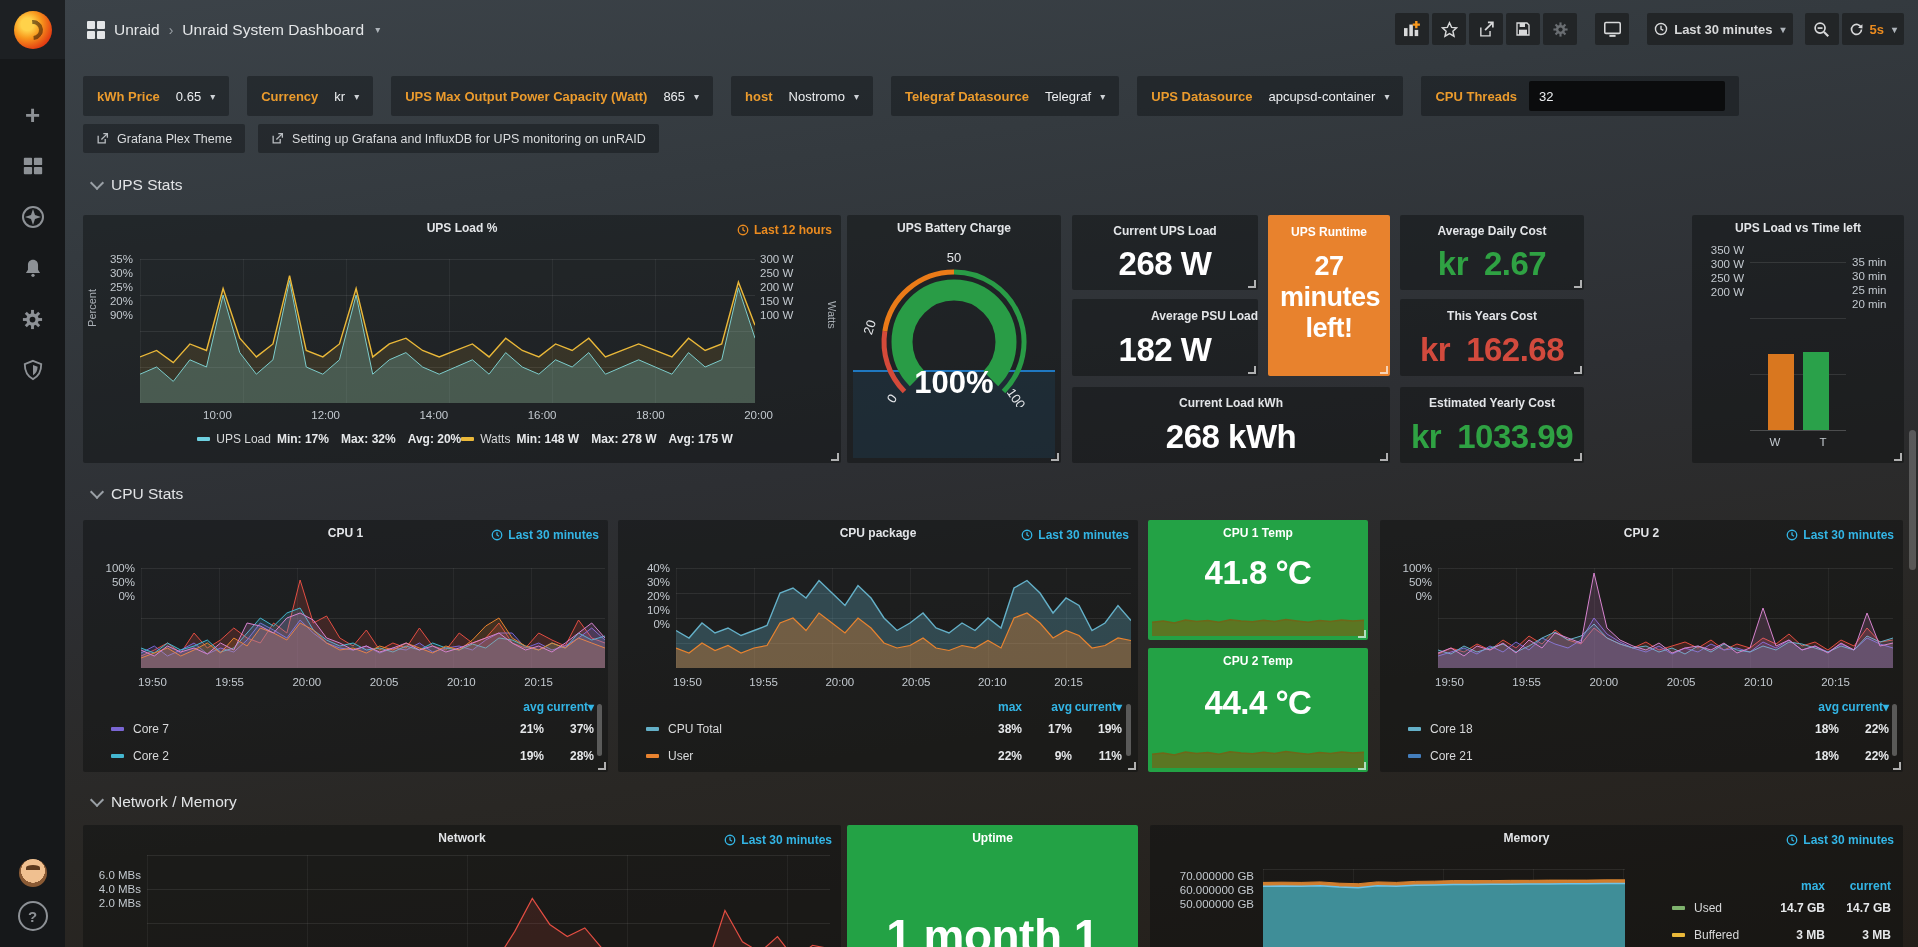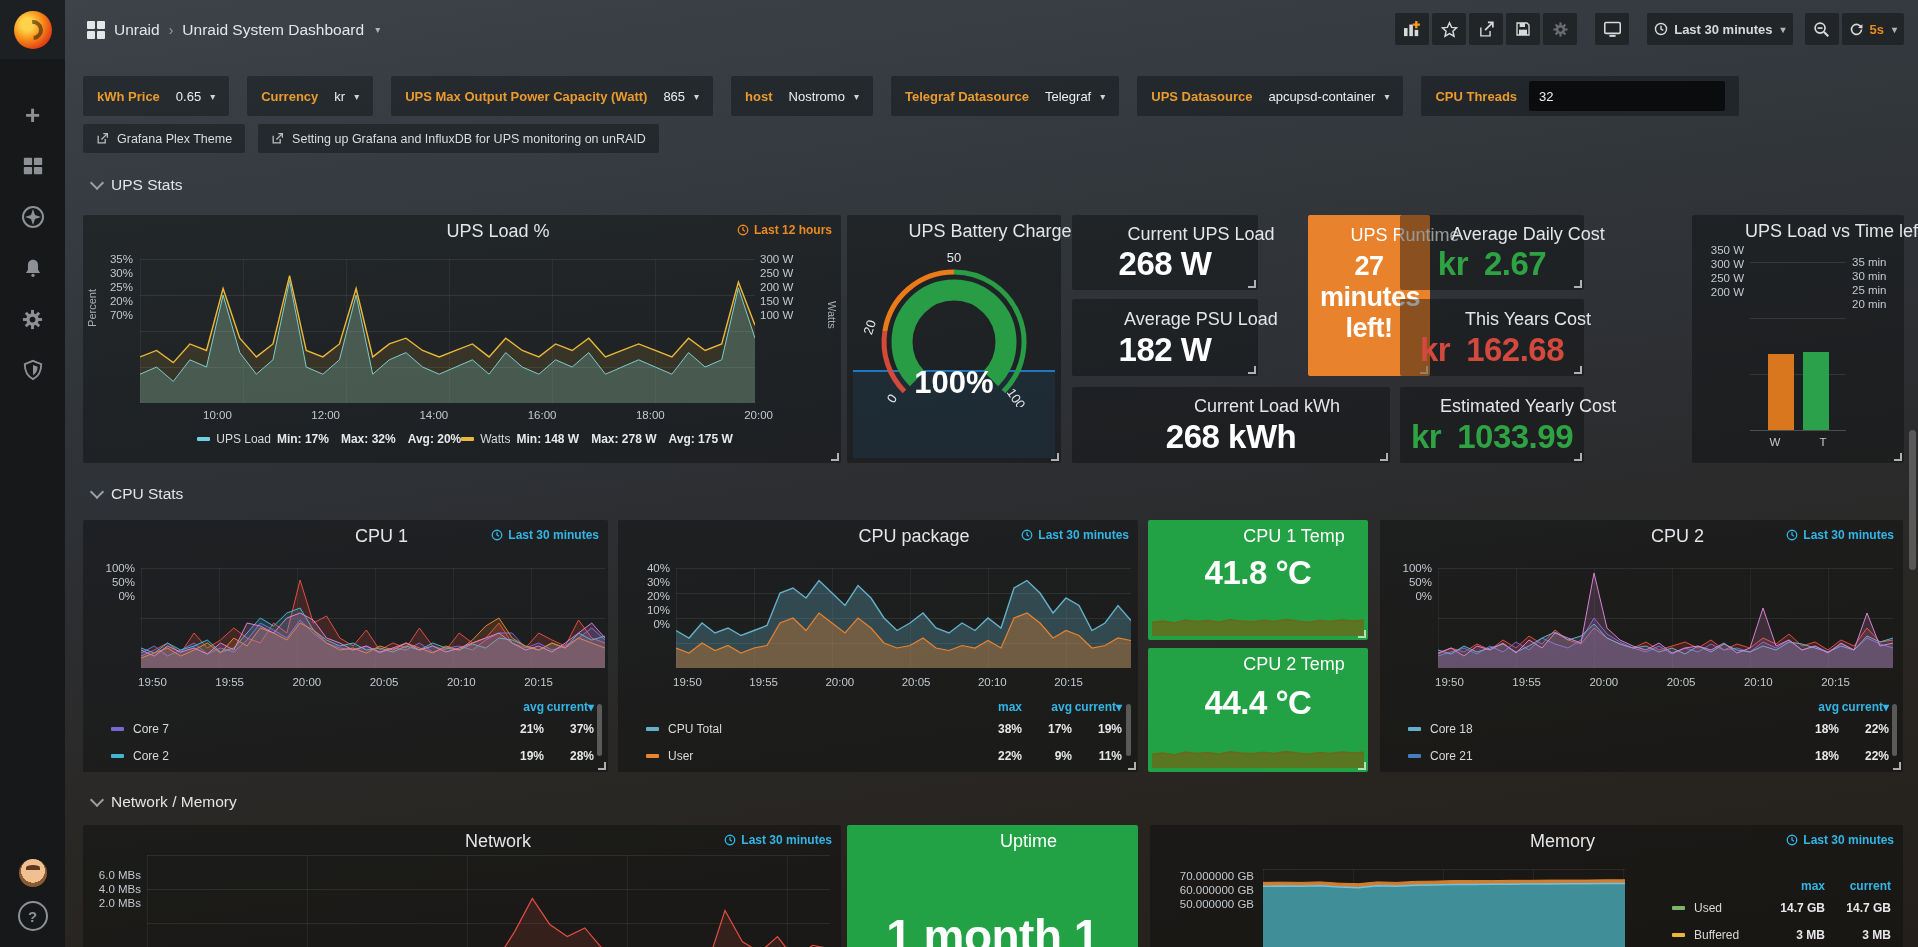--- a/index.html
+++ b/index.html
@@ -39,21 +39,21 @@
   .tinput{width:176px;height:30px;background:#0b0c0d;border:none;color:#eceef0;font-size:13px;padding:0 10px;border-radius:2px;font-family:"Liberation Sans",sans-serif;}
   .lrow{position:absolute;left:83px;top:124px;display:flex;gap:13px;z-index:10;}
   .lbox{height:29px;background:rgba(9,10,12,.38);border-radius:2px;display:flex;align-items:center;gap:8px;padding:0 13px;font-size:12.5px;color:#dadcde;cursor:pointer;}
   .lbox svg{color:#b9bdc1;}
   
   .sect{position:absolute;display:flex;align-items:center;gap:9px;font-size:15.5px;color:#e2e4e6;cursor:pointer;}
   .chev{width:8px;height:8px;border-right:2px solid #9aa0a6;border-bottom:2px solid #9aa0a6;transform:rotate(45deg);margin-top:-4px;}
   
   .panel{position:absolute;background:rgba(10,11,13,.42);border-radius:2px;box-sizing:border-box;}
   .panel::after{content:"";position:absolute;right:2px;bottom:2px;width:6px;height:6px;border-right:2px solid rgba(255,255,255,.65);border-bottom:2px solid rgba(255,255,255,.65);}
-  .ptitle{position:absolute;top:6px;left:0;width:100%;text-align:center;font-size:18px;font-weight:normal;color:#e3e5e8;cursor:pointer;padding-left:36px;}
+  .ptitle{position:absolute;top:6px;left:0;width:100%;text-align:center;font-size:12px;font-weight:bold;color:#e3e5e8;cursor:pointer;}
   .ptime{position:absolute;top:8px;right:9px;display:flex;align-items:center;gap:5px;font-size:12px;font-weight:bold;cursor:pointer;}
   .ptime.orange{color:var(--time_orange);} .ptime.blue{color:var(--link_blue);}
   .yticks{position:absolute;display:flex;flex-direction:column;justify-content:flex-start;font-size:11.5px;color:#c3c9cf;line-height:14px;}
   .yticks.r{text-align:left;} .yticks.l{text-align:right;} .yticks span{display:block;}
   .xticks{position:absolute;display:flex;justify-content:space-between;font-size:11.5px;color:#c3c9cf;}
   .ylab{position:absolute;font-size:11px;color:#aab0b6;writing-mode:vertical-rl;transform:rotate(180deg);}
   .ylab.rr{transform:none;}
   .plot{position:absolute;overflow:hidden;}
   .plot svg{position:absolute;inset:0;width:100%;height:100%;display:block;}
   .gh36{background-image:repeating-linear-gradient(to bottom,rgba(255,255,255,.08) 0 1px,transparent 1px 36px),repeating-linear-gradient(to right,rgba(255,255,255,.05) 0 1px,transparent 1px 103px);}
@@ -319,21 +319,21 @@
           <path d="M12 6.5V12l4 2.5" fill="none" stroke="currentColor" stroke-width="2.6"></path>
         </svg>
       <span>Last 12 hours</span>
     </div>
     <div class="ylab" style="left:3px;top:74px;">Percent</div>
     <div class="yticks l" style="left:14px;width:36px;top:37px;height:158px;">
         <span>35%</span>
         <span>30%</span>
         <span>25%</span>
         <span>20%</span>
-        <span>70%</span>
+        <span>90%</span>
       </div>
     <div class="plot gh36" style="left:57px;top:44px;width:615px;height:144px;">
         <svg viewBox="0 0 100 100" preserveAspectRatio="none">
           <polygon points="0.00,80.00 2.70,75.00 5.41,85.00 8.11,70.00 10.81,75.00 13.51,25.00 16.22,65.00 18.92,80.00 21.62,70.00 24.32,15.00 27.03,75.00 29.73,80.00 32.43,70.00 35.14,25.00 37.84,80.00 40.54,70.00 43.24,65.00 45.95,75.00 48.65,80.00 51.35,75.00 54.05,70.00 56.76,80.00 59.46,65.00 62.16,75.00 64.86,80.00 67.57,70.00 70.27,75.00 72.97,65.00 75.68,80.00 78.38,75.00 81.08,70.00 83.78,75.00 86.49,80.00 89.19,65.00 91.89,75.00 94.59,70.00 97.30,20.00 100.00,55.00 100,100 0,100" fill="#6ed0e0" fill-opacity="0.25"></polygon>
           <polyline points="0.00,80.00 2.70,75.00 5.41,85.00 8.11,70.00 10.81,75.00 13.51,25.00 16.22,65.00 18.92,80.00 21.62,70.00 24.32,15.00 27.03,75.00 29.73,80.00 32.43,70.00 35.14,25.00 37.84,80.00 40.54,70.00 43.24,65.00 45.95,75.00 48.65,80.00 51.35,75.00 54.05,70.00 56.76,80.00 59.46,65.00 62.16,75.00 64.86,80.00 67.57,70.00 70.27,75.00 72.97,65.00 75.68,80.00 78.38,75.00 81.08,70.00 83.78,75.00 86.49,80.00 89.19,65.00 91.89,75.00 94.59,70.00 97.30,20.00 100.00,55.00" fill="none" stroke="#6ed0e0" stroke-width="1" vector-effect="non-scaling-stroke"></polyline>
           <polygon points="0.00,68.00 2.70,63.50 5.41,72.00 8.11,59.00 10.81,63.50 13.51,20.50 16.22,55.00 18.92,68.00 21.62,59.00 24.32,11.50 27.03,63.50 29.73,68.00 32.43,59.00 35.14,20.50 37.84,68.00 40.54,59.00 43.24,55.00 45.95,63.50 48.65,68.00 51.35,63.50 54.05,59.00 56.76,68.00 59.46,55.00 62.16,63.50 64.86,68.00 67.57,59.00 70.27,63.50 72.97,55.00 75.68,68.00 78.38,63.50 81.08,59.00 83.78,63.50 86.49,68.00 89.19,55.00 91.89,63.50 94.59,59.00 97.30,16.00 100.00,46.00 100,100 0,100" fill="#eab839" fill-opacity="0.12"></polygon>
           <polyline points="0.00,68.00 2.70,63.50 5.41,72.00 8.11,59.00 10.81,63.50 13.51,20.50 16.22,55.00 18.92,68.00 21.62,59.00 24.32,11.50 27.03,63.50 29.73,68.00 32.43,59.00 35.14,20.50 37.84,68.00 40.54,59.00 43.24,55.00 45.95,63.50 48.65,68.00 51.35,63.50 54.05,59.00 56.76,68.00 59.46,55.00 62.16,63.50 64.86,68.00 67.57,59.00 70.27,63.50 72.97,55.00 75.68,68.00 78.38,63.50 81.08,59.00 83.78,63.50 86.49,68.00 89.19,55.00 91.89,63.50 94.59,59.00 97.30,16.00 100.00,46.00" fill="none" stroke="#eab839" stroke-width="1.4" vector-effect="non-scaling-stroke"></polyline>
         </svg>
       </div>
     <div class="yticks r" style="left:677px;width:42px;top:37px;height:158px;">
@@ -387,30 +387,30 @@
       <text x="-82" y="-12" text-anchor="middle" font-size="13" fill="#e3e5e8" transform="rotate(-73 -82 -14)">20</text>
       <text x="60" y="60" text-anchor="middle" font-size="13" fill="#e3e5e8" transform="rotate(55 60 58)">100</text>
     </svg>
     <div class="gvalue">100%</div>
   </div>
 
   <div class="panel" style="left:1072px;top:215px;width:186px;height:75px;">
     <div class="ptitle" style="top:9px;">Current UPS Load</div>
     <div class="statval" style="top:30px;font-size:33px;">268 W</div>
   </div>
-  <div class="panel solid-orange" style="left:1268px;top:215px;width:122px;height:161px;margin-left:40px;">
+  <div class="panel solid-orange" style="left:1268px;top:215px;width:122px;height:161px;">
     <div class="ptitle" style="top:10px;color:#fff;">UPS Runtime</div>
     <div class="statval" style="top:36px;font-size:27px;line-height:31px;padding:0 12px;box-sizing:border-box;">27 minutes left!</div>
   </div>
   <div class="panel" style="left:1400px;top:215px;width:184px;height:75px;">
     <div class="ptitle" style="top:9px;">Average Daily Cost</div>
     <div class="statval green" style="top:30px;font-size:33px;"><span class="pfx">kr</span><span>2.67</span></div>
   </div>
   <div class="panel" style="left:1072px;top:299px;width:186px;height:77px;">
-    <div class="ptitle" style="top:10px;">Average PSU Load</div>
+    <div class="ptitle" style="top:10px;text-align:right;">Average PSU Load</div>
     <div class="statval" style="top:32px;font-size:33px;">182 W</div>
   </div>
   <div class="panel" style="left:1400px;top:299px;width:184px;height:77px;">
     <div class="ptitle" style="top:10px;">This Years Cost</div>
     <div class="statval red" style="top:32px;font-size:33px;"><span class="pfx">kr</span><span>162.68</span></div>
   </div>
   <div class="panel" style="left:1072px;top:387px;width:318px;height:76px;">
     <div class="ptitle" style="top:9px;">Current Load kWh</div>
     <div class="statval" style="top:31px;font-size:33px;">268 kWh</div>
   </div>

